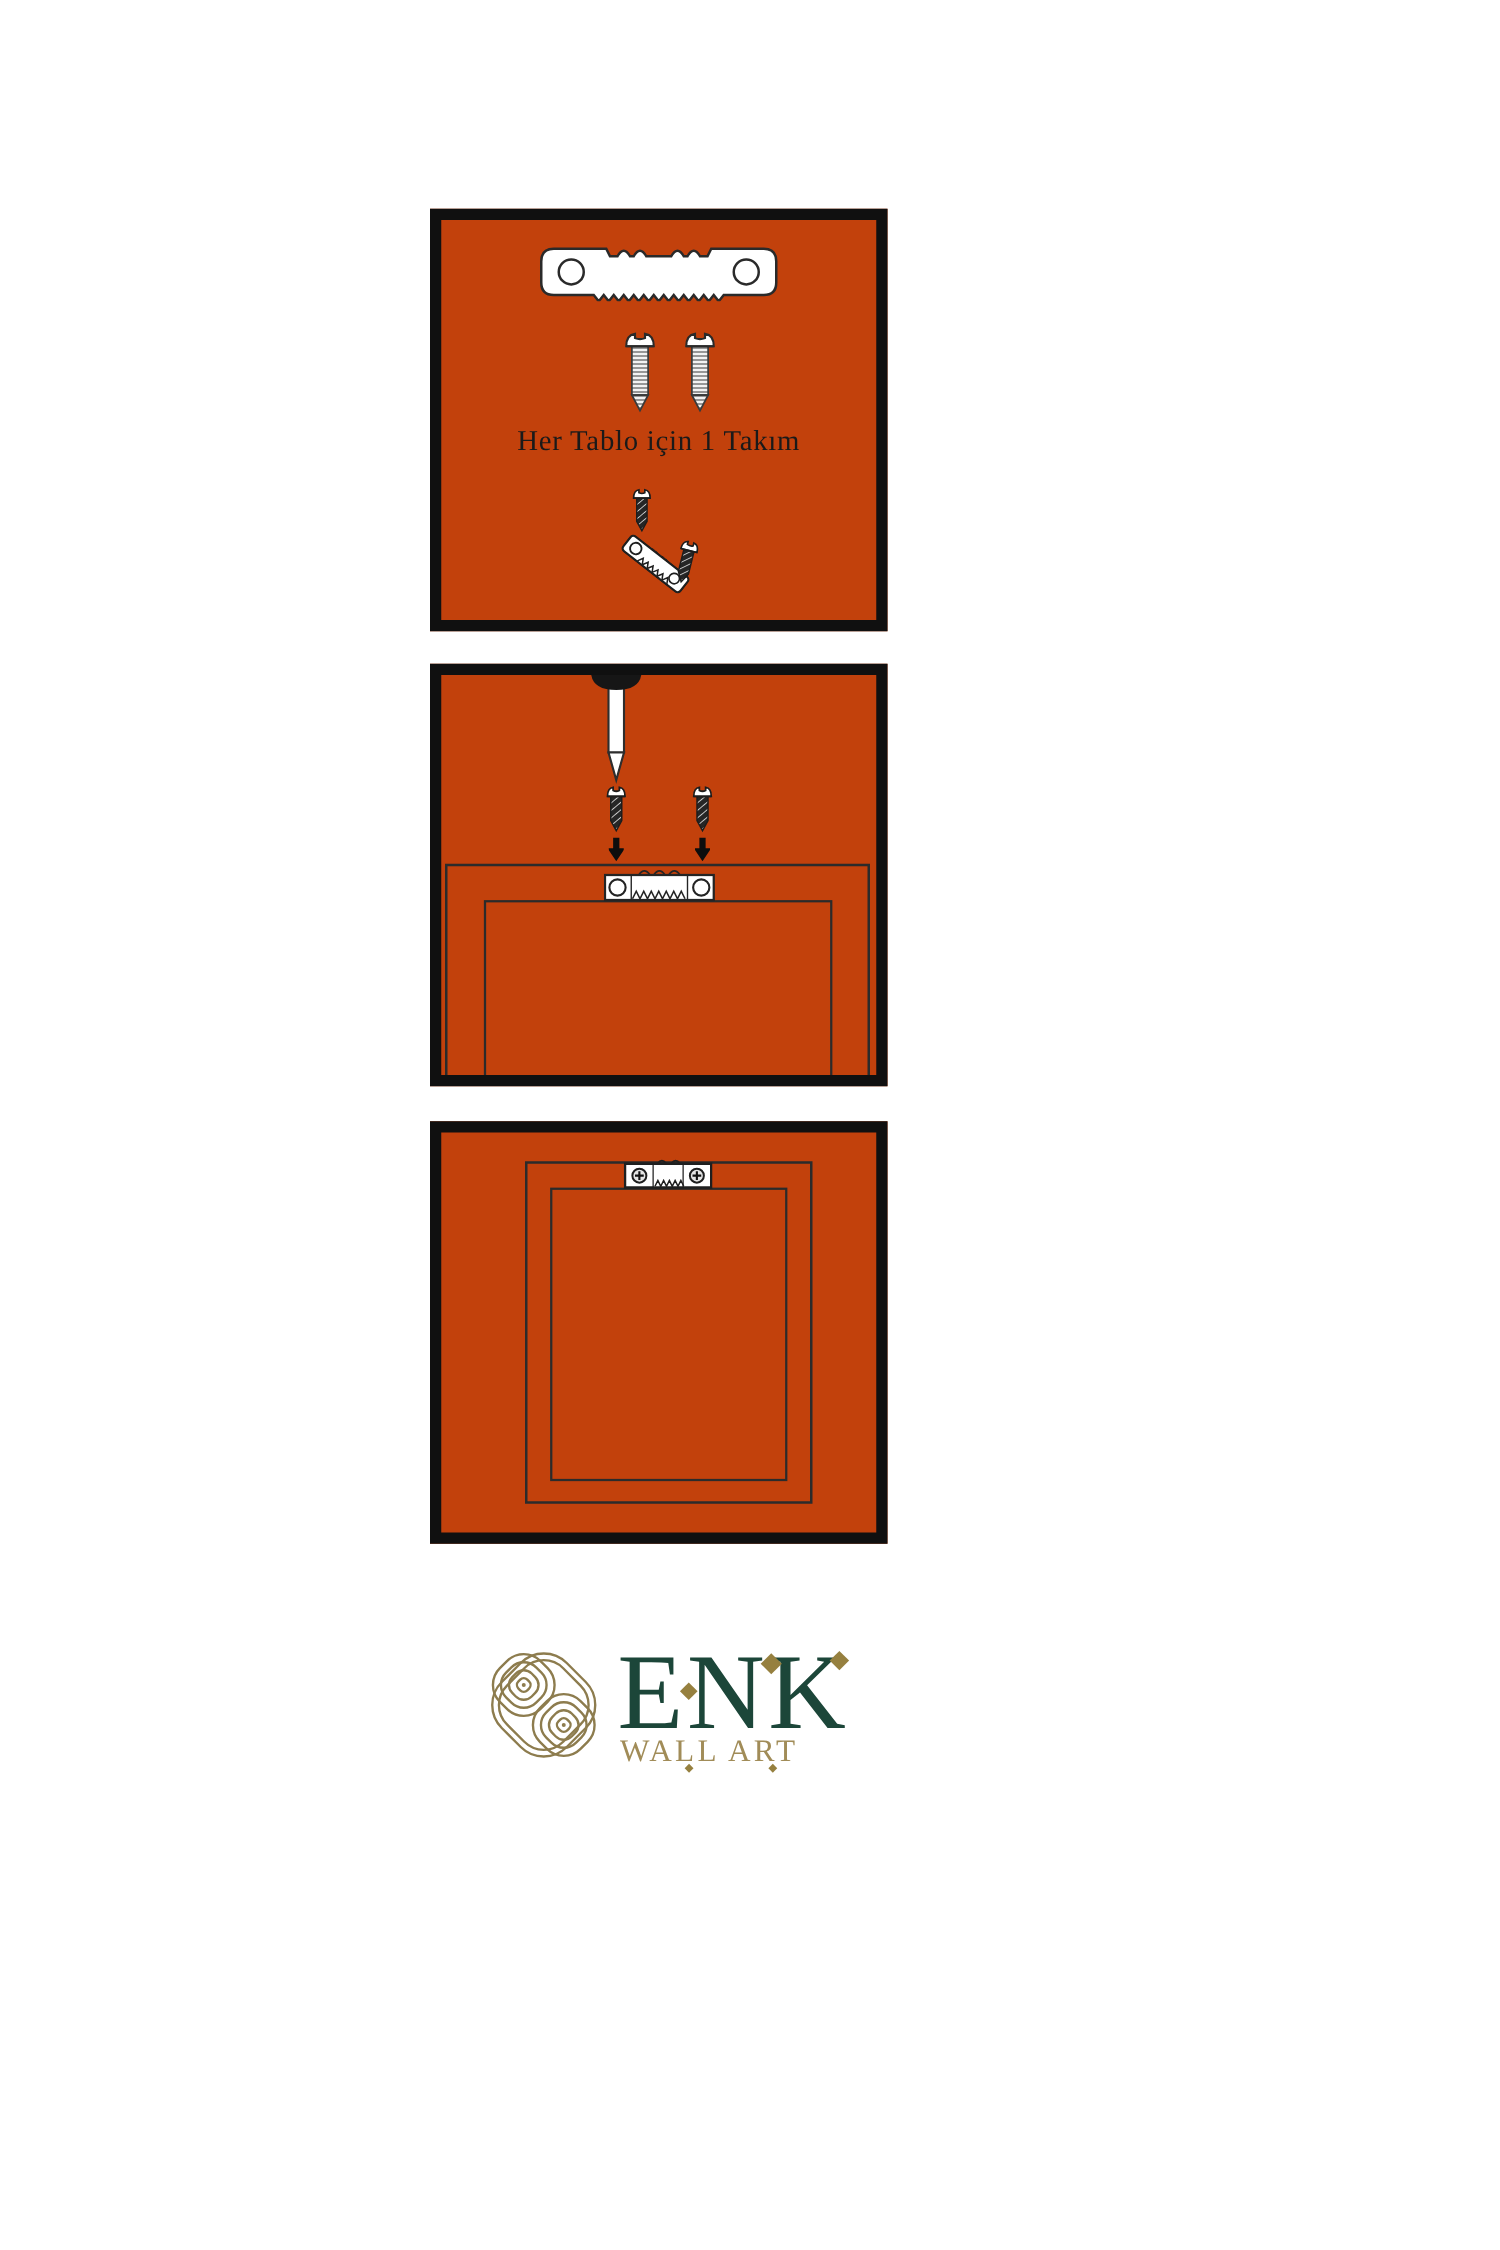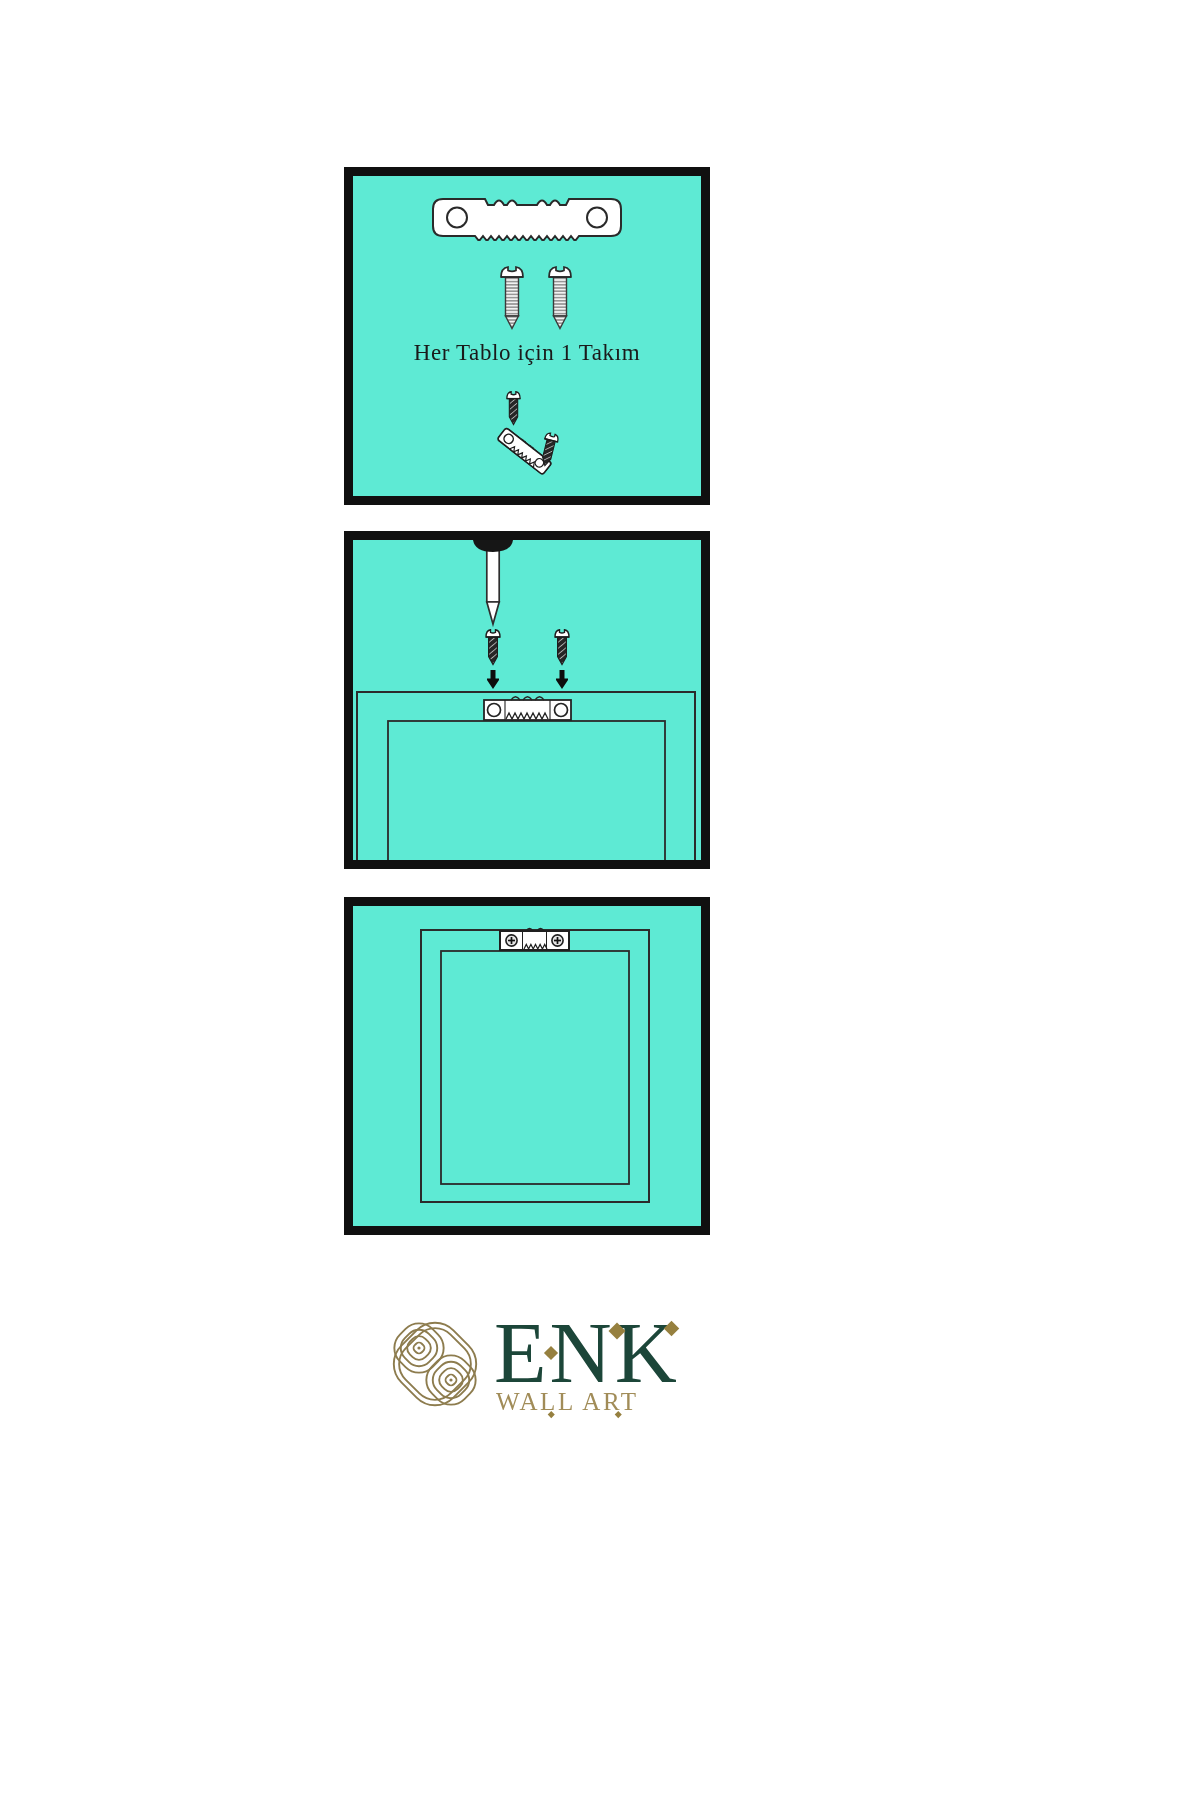--- a/index.html
+++ b/index.html
@@ -1,19 +1,19 @@
 <!DOCTYPE html>
 <html><head>
 <meta charset="utf-8">
 <style>
   html,body{margin:0;padding:0;background:#ffffff;}
   .page{position:relative;width:1200px;height:1800px;background:#ffffff;overflow:hidden;
         font-family:"Liberation Serif", serif;}
   .panel{position:absolute;left:344px;width:366px;height:338px;box-sizing:border-box;
-         border:9px solid #101010;background:#5eead4;overflow:hidden;}
+         border:9px solid #101010;background:#c2410c;overflow:hidden;}
   .abs{position:absolute;}
   .caption{position:absolute;left:0;width:348px;text-align:center;
            font-size:23px;letter-spacing:.6px;color:#1a1a1a;font-weight:400;}
   .brand{position:absolute;color:#1c4639;font-weight:400;font-size:86px;line-height:1;
          letter-spacing:3px;white-space:nowrap;}
   .subtitle{position:absolute;color:#a18c58;font-weight:400;font-size:25px;line-height:1;
             letter-spacing:2.6px;white-space:nowrap;}
   .diamond{position:absolute;background:#96803f;transform:rotate(45deg);}
   svg{display:block;}
 </style>

